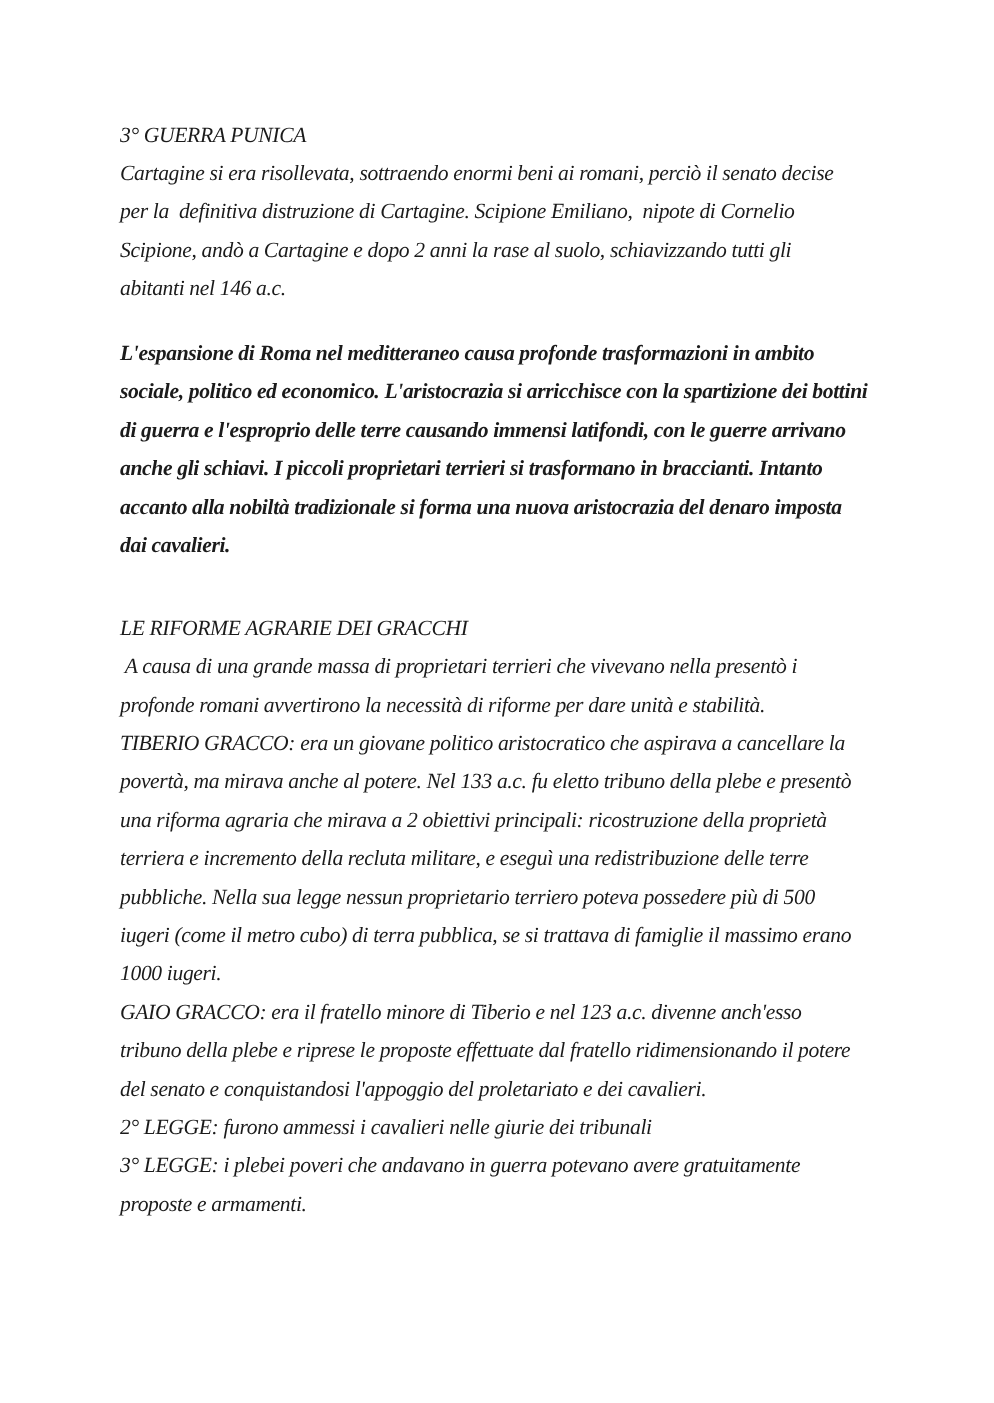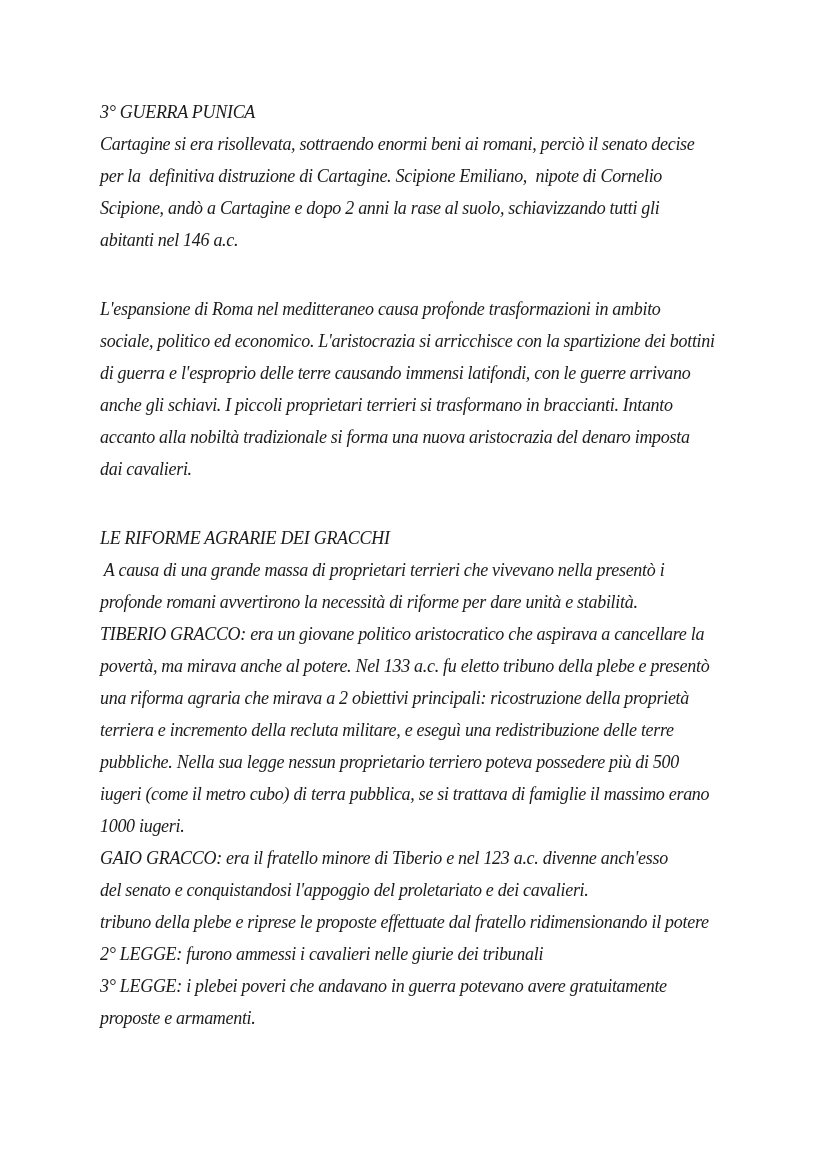--- a/index.html
+++ b/index.html
@@ -16,21 +16,21 @@
     box-sizing: border-box;
     padding: 96px 12px 0 100px;
     font-family: "Liberation Serif", "DejaVu Serif", serif;
     font-style: italic;
     font-size: 18px;
     line-height: 32px;
     letter-spacing: -0.3px;
     color: #1b1b1b;
   }
   .section { margin: 0; }
-  .section.gap-small { margin-top: 37px; }
+  .section.gap-small { margin-top: 22px; font-weight: bold; }
   .section.gap-large { margin-top: 37px; }
   .heading-line, .text-line {
     white-space: pre;      
     height: 32px;
   }
 </style>
 </head>
 <body>
 
 <div class="page">
@@ -57,20 +57,20 @@
     <div class="text-line"> A causa di una grande massa di proprietari terrieri che vivevano nella presentò i</div>
     <div class="text-line">profonde romani avvertirono la necessità di riforme per dare unità e stabilità.</div>
     <div class="text-line">TIBERIO GRACCO: era un giovane politico aristocratico che aspirava a cancellare la</div>
     <div class="text-line">povertà, ma mirava anche al potere. Nel 133 a.c. fu eletto tribuno della plebe e presentò</div>
     <div class="text-line">una riforma agraria che mirava a 2 obiettivi principali: ricostruzione della proprietà</div>
     <div class="text-line">terriera e incremento della recluta militare, e eseguì una redistribuzione delle terre</div>
     <div class="text-line">pubbliche. Nella sua legge nessun proprietario terriero poteva possedere più di 500</div>
     <div class="text-line">iugeri (come il metro cubo) di terra pubblica, se si trattava di famiglie il massimo erano</div>
     <div class="text-line">1000 iugeri.</div>
     <div class="text-line">GAIO GRACCO: era il fratello minore di Tiberio e nel 123 a.c. divenne anch'esso</div>
+    <div class="text-line">tribuno della plebe e riprese le proposte effettuate dal fratello ridimensionando il potere</div>
     <div class="text-line">del senato e conquistandosi l'appoggio del proletariato e dei cavalieri.</div>
-    <div class="text-line">tribuno della plebe e riprese le proposte effettuate dal fratello ridimensionando il potere</div>
     <div class="text-line">2° LEGGE: furono ammessi i cavalieri nelle giurie dei tribunali</div>
     <div class="text-line">3° LEGGE: i plebei poveri che andavano in guerra potevano avere gratuitamente</div>
     <div class="text-line">proposte e armamenti.</div>
   </div>
 
 </div>
 
 </body></html>

